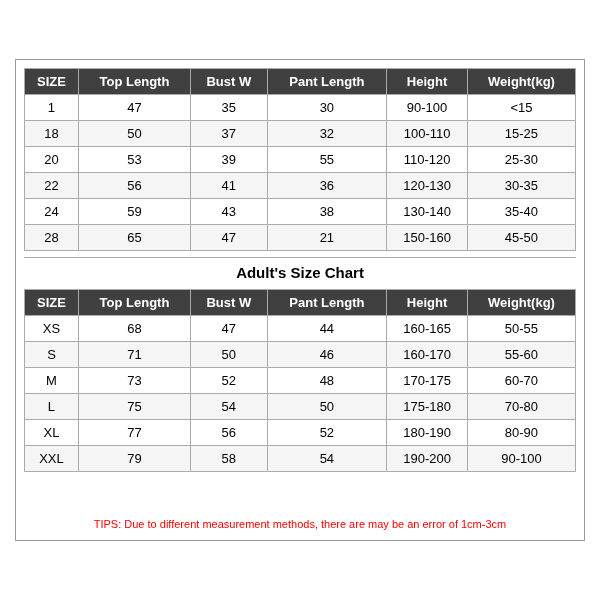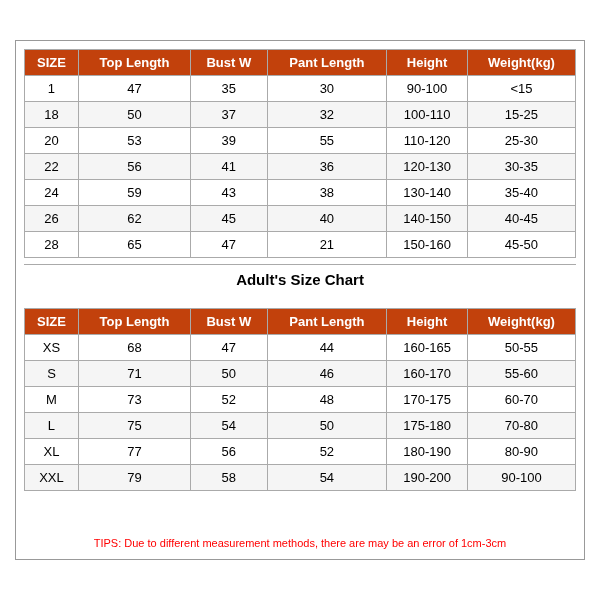--- a/index.html
+++ b/index.html
@@ -31,21 +31,21 @@
       top: 6px;
       font-size: 11px;
       font-weight: normal;
     }
     table {
       width: 100%;
       border-collapse: collapse;
       margin-bottom: 6px;
     }
     table thead tr {
-      background-color: #c2410c;
+      background-color: #404040;
       color: #fff;
     }
     table th, table td {
       border: 1px solid #aaa;
       text-align: center;
       padding: 5px 4px;
       font-size: 13px;
     }
     table th {
       font-weight: bold;
@@ -53,21 +53,21 @@
     table tbody tr:nth-child(odd) {
       background-color: #fff;
     }
     table tbody tr:nth-child(even) {
       background-color: #f5f5f5;
     }
     .adult-title {
       text-align: center;
       font-weight: bold;
       font-size: 15px;
-      padding: 6px 0 20px;
+      padding: 6px 0 8px;
       border-top: 1px solid #aaa;
       margin-top: 4px;
     }
     .tips {
       color: red;
       font-size: 11px;
       text-align: center;
       padding: 6px 0 2px;
       margin-top: 40px;
     }
@@ -124,28 +124,20 @@
         </tr>
         <tr>
           <td>24</td>
           <td>59</td>
           <td>43</td>
           <td>38</td>
           <td>130-140</td>
           <td>35-40</td>
         </tr>
         <tr>
-          <td>26</td>
-          <td>62</td>
-          <td>45</td>
-          <td>40</td>
-          <td>140-150</td>
-          <td>40-45</td>
-        </tr>
-        <tr>
           <td>28</td>
           <td>65</td>
           <td>47</td>
           <td>21</td>
           <td>150-160</td>
           <td>45-50</td>
         </tr>
       </tbody>
   </table>
 

